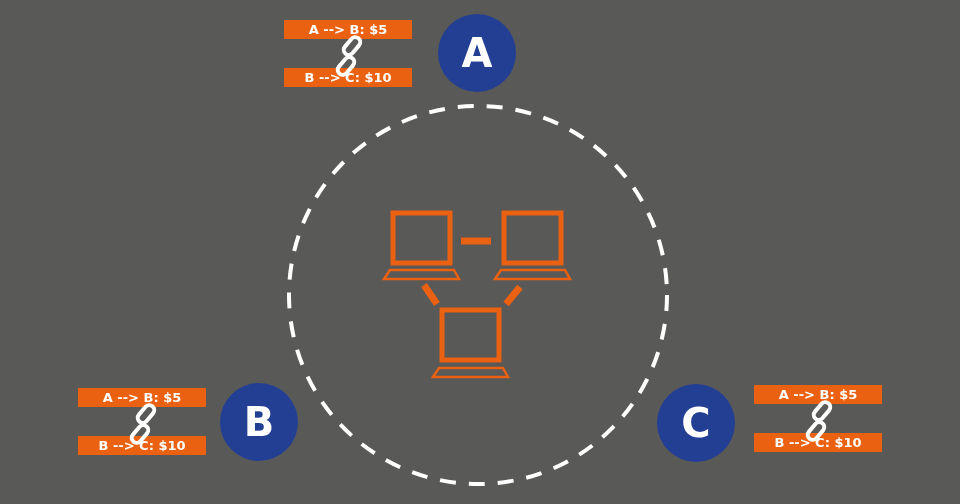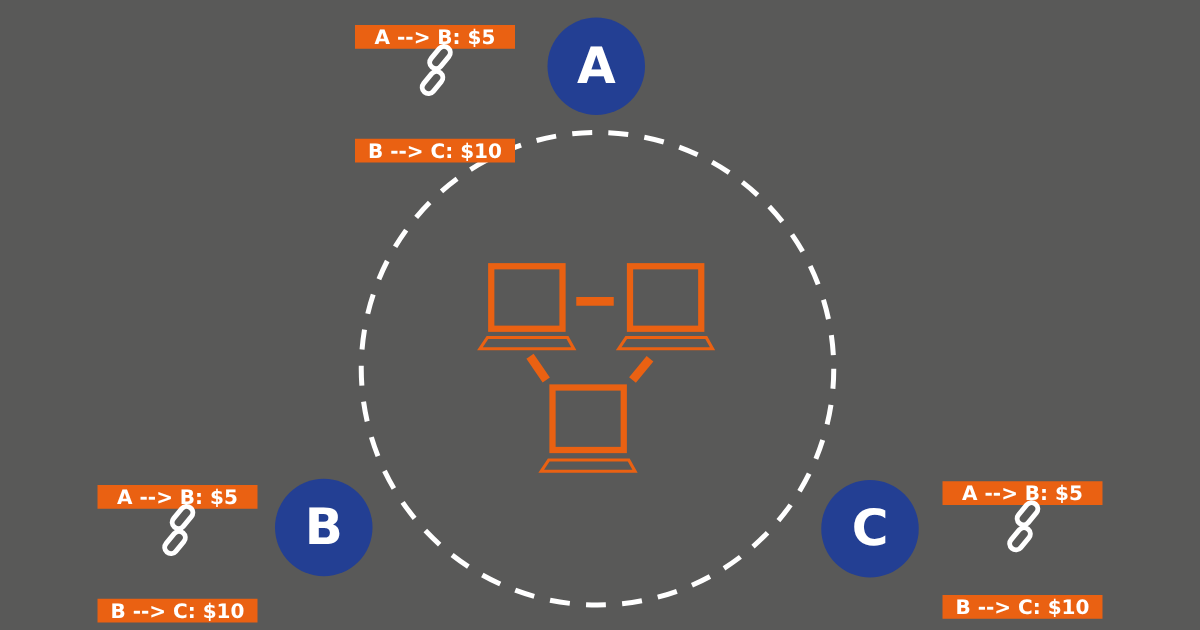--- a/index.html
+++ b/index.html
@@ -1,21 +1,21 @@
 <!DOCTYPE html>
 <html><head>
 <meta charset="utf-8">
 <style>
   html, body { margin:0; padding:0; }
   body { width:960px; height:504px; background:#595958; position:relative; overflow:hidden; font-family:"DejaVu Sans", sans-serif; }
   .node { position:absolute; width:78px; height:78px; border-radius:50%; background:#233f93; color:#fff; font-weight:bold; font-size:40px; display:flex; align-items:center; justify-content:center; }
   .ledger { position:absolute; width:128px; height:73px; }
-  .tx { position:absolute; left:0; width:128px; height:19px; background:#ea6112; color:#fff; font-weight:bold; font-size:16px; display:flex; align-items:center; justify-content:center; }
+  .tx { position:absolute; left:0; width:128px; height:19px; background:#ea6112; color:#fff; font-weight:bold; font-size:13px; display:flex; align-items:center; justify-content:center; }
   .tx.top { top:0; }
-  .tx.bot { top:48px;margin-top:43px; }
+  .tx.bot { top:48px; }
   .chain { position:absolute; left:48px; top:13px; width:34px; height:46px; }
   svg.full { position:absolute; left:0; top:0; }
 </style>
 </head>
 <body>
 
 <svg class="full" width="960" height="504">
   <circle cx="478" cy="295" r="189" fill="none" stroke="#ffffff" stroke-width="4" stroke-dasharray="16 13"></circle>
   <g fill="none" stroke="#ea6112">
 

